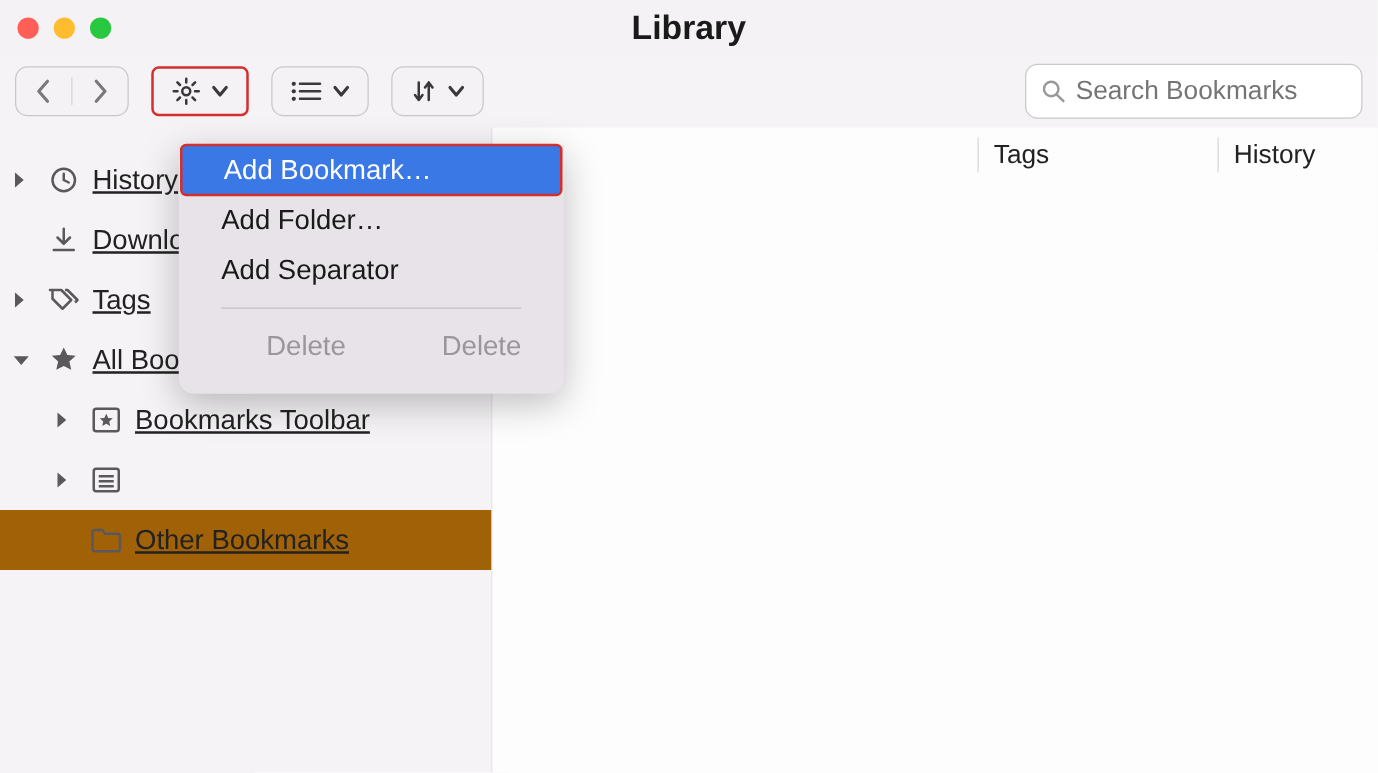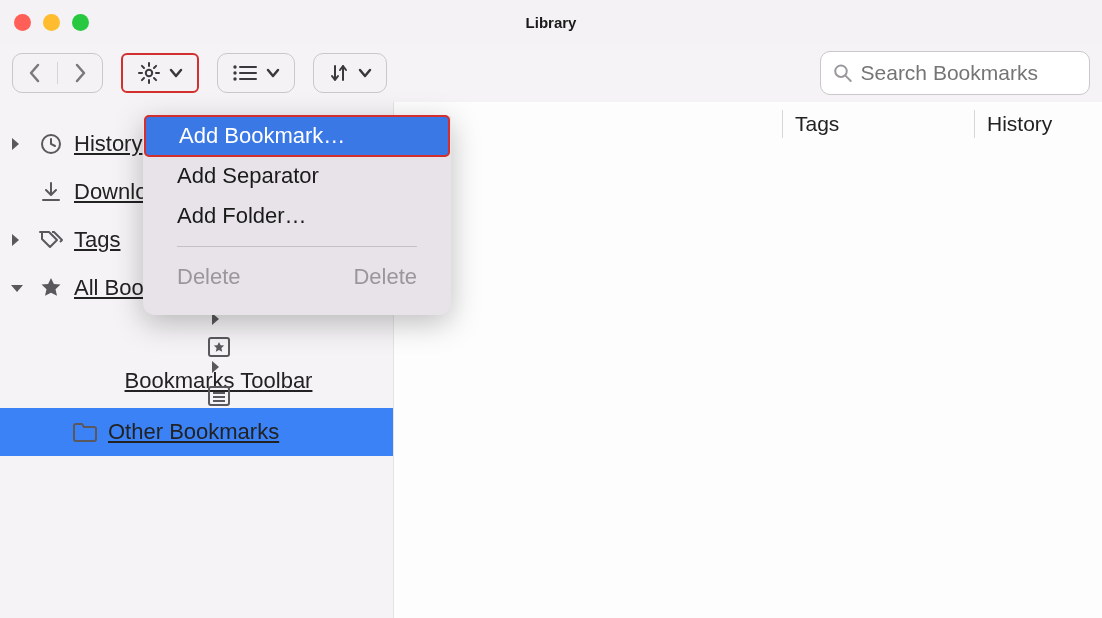--- a/index.html
+++ b/index.html
@@ -5,53 +5,53 @@
     * { box-sizing: border-box; margin: 0; padding: 0; font-family: -apple-system, "Helvetica Neue", Arial, sans-serif; }
     body { width: 1102px; height: 618px; background: #f5f3f5; overflow: hidden; position: relative; }
 
     
     .titlebar { height: 44px; display: flex; align-items: center; position: relative; background: #f4f2f4; }
     .traffic { display: flex; gap: 12px; margin-left: 14px; }
     .tl { width: 17px; height: 17px; border-radius: 50%; }
     .tl.red   { background: #ff5f57; }
     .tl.yel   { background: #febc2e; }
     .tl.grn   { background: #28c840; }
-    .title   { position: absolute; left: 50%; transform: translateX(-50%); font-size: 15px; font-weight: 700; color: #1a1a1a; }
+    .title   { position: absolute; left: 50%; transform: translateX(-50%); font-size: 27px; font-weight: 700; color: #1a1a1a; }
 
     
     .toolbar { height: 58px; display: flex; align-items: center; padding: 0 12px; gap: 18px; }
     .btn-group { display: flex; align-items: center; border: 1px solid #c9c7ca; border-radius: 10px; background: #f4f2f4; height: 40px; }
     .nav-btn  { width: 44px; height: 100%; display: flex; align-items: center; justify-content: center; }
     .nav-sep  { width: 1px; height: 22px; background: #d6d4d7; }
     .tb-btn   { height: 40px; border: 1px solid #c9c7ca; border-radius: 10px; background: #f4f2f4; display: flex; align-items: center; justify-content: center; gap: 8px; padding: 0 14px; }
     .tb-btn.highlight { border: 2px solid #d22f2f; border-radius: 6px; }
 
     .search-wrap { margin-left: auto; display: flex; align-items: center; border: 1px solid #c9c7ca; border-radius: 10px; background: #fff; height: 44px; padding: 0 12px; width: 270px; }
     .search-wrap input { border: none; outline: none; font-size: 21px; color: #9a989c; background: transparent; width: 100%; }
 
     
     .content { display: flex; height: calc(618px - 44px - 58px); }
     .sidebar { width: 394px; border-right: 1px solid #e5e3e6; padding-top: 18px; font-size: 22px; color: #222; text-decoration: underline; }
     .row { display: flex; align-items: center; height: 48px; gap: 10px; padding-left: 10px; }
-    .row.child { padding-left: 44px; flex-direction: column; }
+    .row.child { padding-left: 44px; }
     .row.grand { padding-left: 72px; }
-    .row.sel { background: #3b82f6; }
+    .row.sel { background: #a16207; }
     .disc { width: 18px; text-align: center; color: #5a585c; }
     .ic   { width: 26px; height: 26px; display: flex; align-items: center; justify-content: center; }
 
     .main { flex: 1; background: #fefdfe; position: relative; }
     .cols { display: flex; height: 44px; align-items: center; font-size: 21px; color: #222; }
     .col  { padding-left: 12px; border-left: 1px solid #d7d5d8; height: 28px; display: flex; align-items: center; }
 
     
     .menu { position: absolute; left: 143px; top: 116px; width: 308px; background: #e7e3e8; border-radius: 0 0 12px 12px; box-shadow: 0 8px 30px rgba(0,0,0,.25); padding: 0 0 18px 0; z-index: 50; }
     .mi   { height: 40px; display: flex; align-items: center; padding: 0 34px; font-size: 22px; color: #1a1a1a; }
     .mi.sel { background: #3a78e6; color: #fff; outline: 2px solid #d22f2f; outline-offset: -1px; border-radius: 4px; margin: 0 2px; }
     .menu hr { margin: 10px 34px; border: none; border-top: 1px solid #c3c0c4; }
-    .mi.dis { color: #9a979c; justify-content: space-between; }
+    .mi.dis { color: #9a979c; justify-content: space-between; margin-left: 36px; }
 
     svg { display: block; }
   </style>
 </head>
 <body>
 
 <div class="titlebar">
   <div class="traffic">
     <div class="tl red"></div>
     <div class="tl yel"></div>
@@ -221,20 +221,20 @@
     <div class="cols">
       <div style="width:58px;padding-left:40px">e</div>
       <div class="col" style="margin-left:330px;width:192px">Tags</div>
       <div class="col" style="flex:1">History</div>
     </div>
   </div>
 </div>
 
 <div class="menu">
   <div class="mi sel">Add Bookmark…</div>
+  <div class="mi">Add Folder…</div>
   <div class="mi">Add Separator</div>
-  <div class="mi">Add Folder…</div>
   <hr>
   <div class="mi dis">
     <span>Delete</span>
     <span>Delete</span>
   </div>
 </div>
 
 </body></html>

